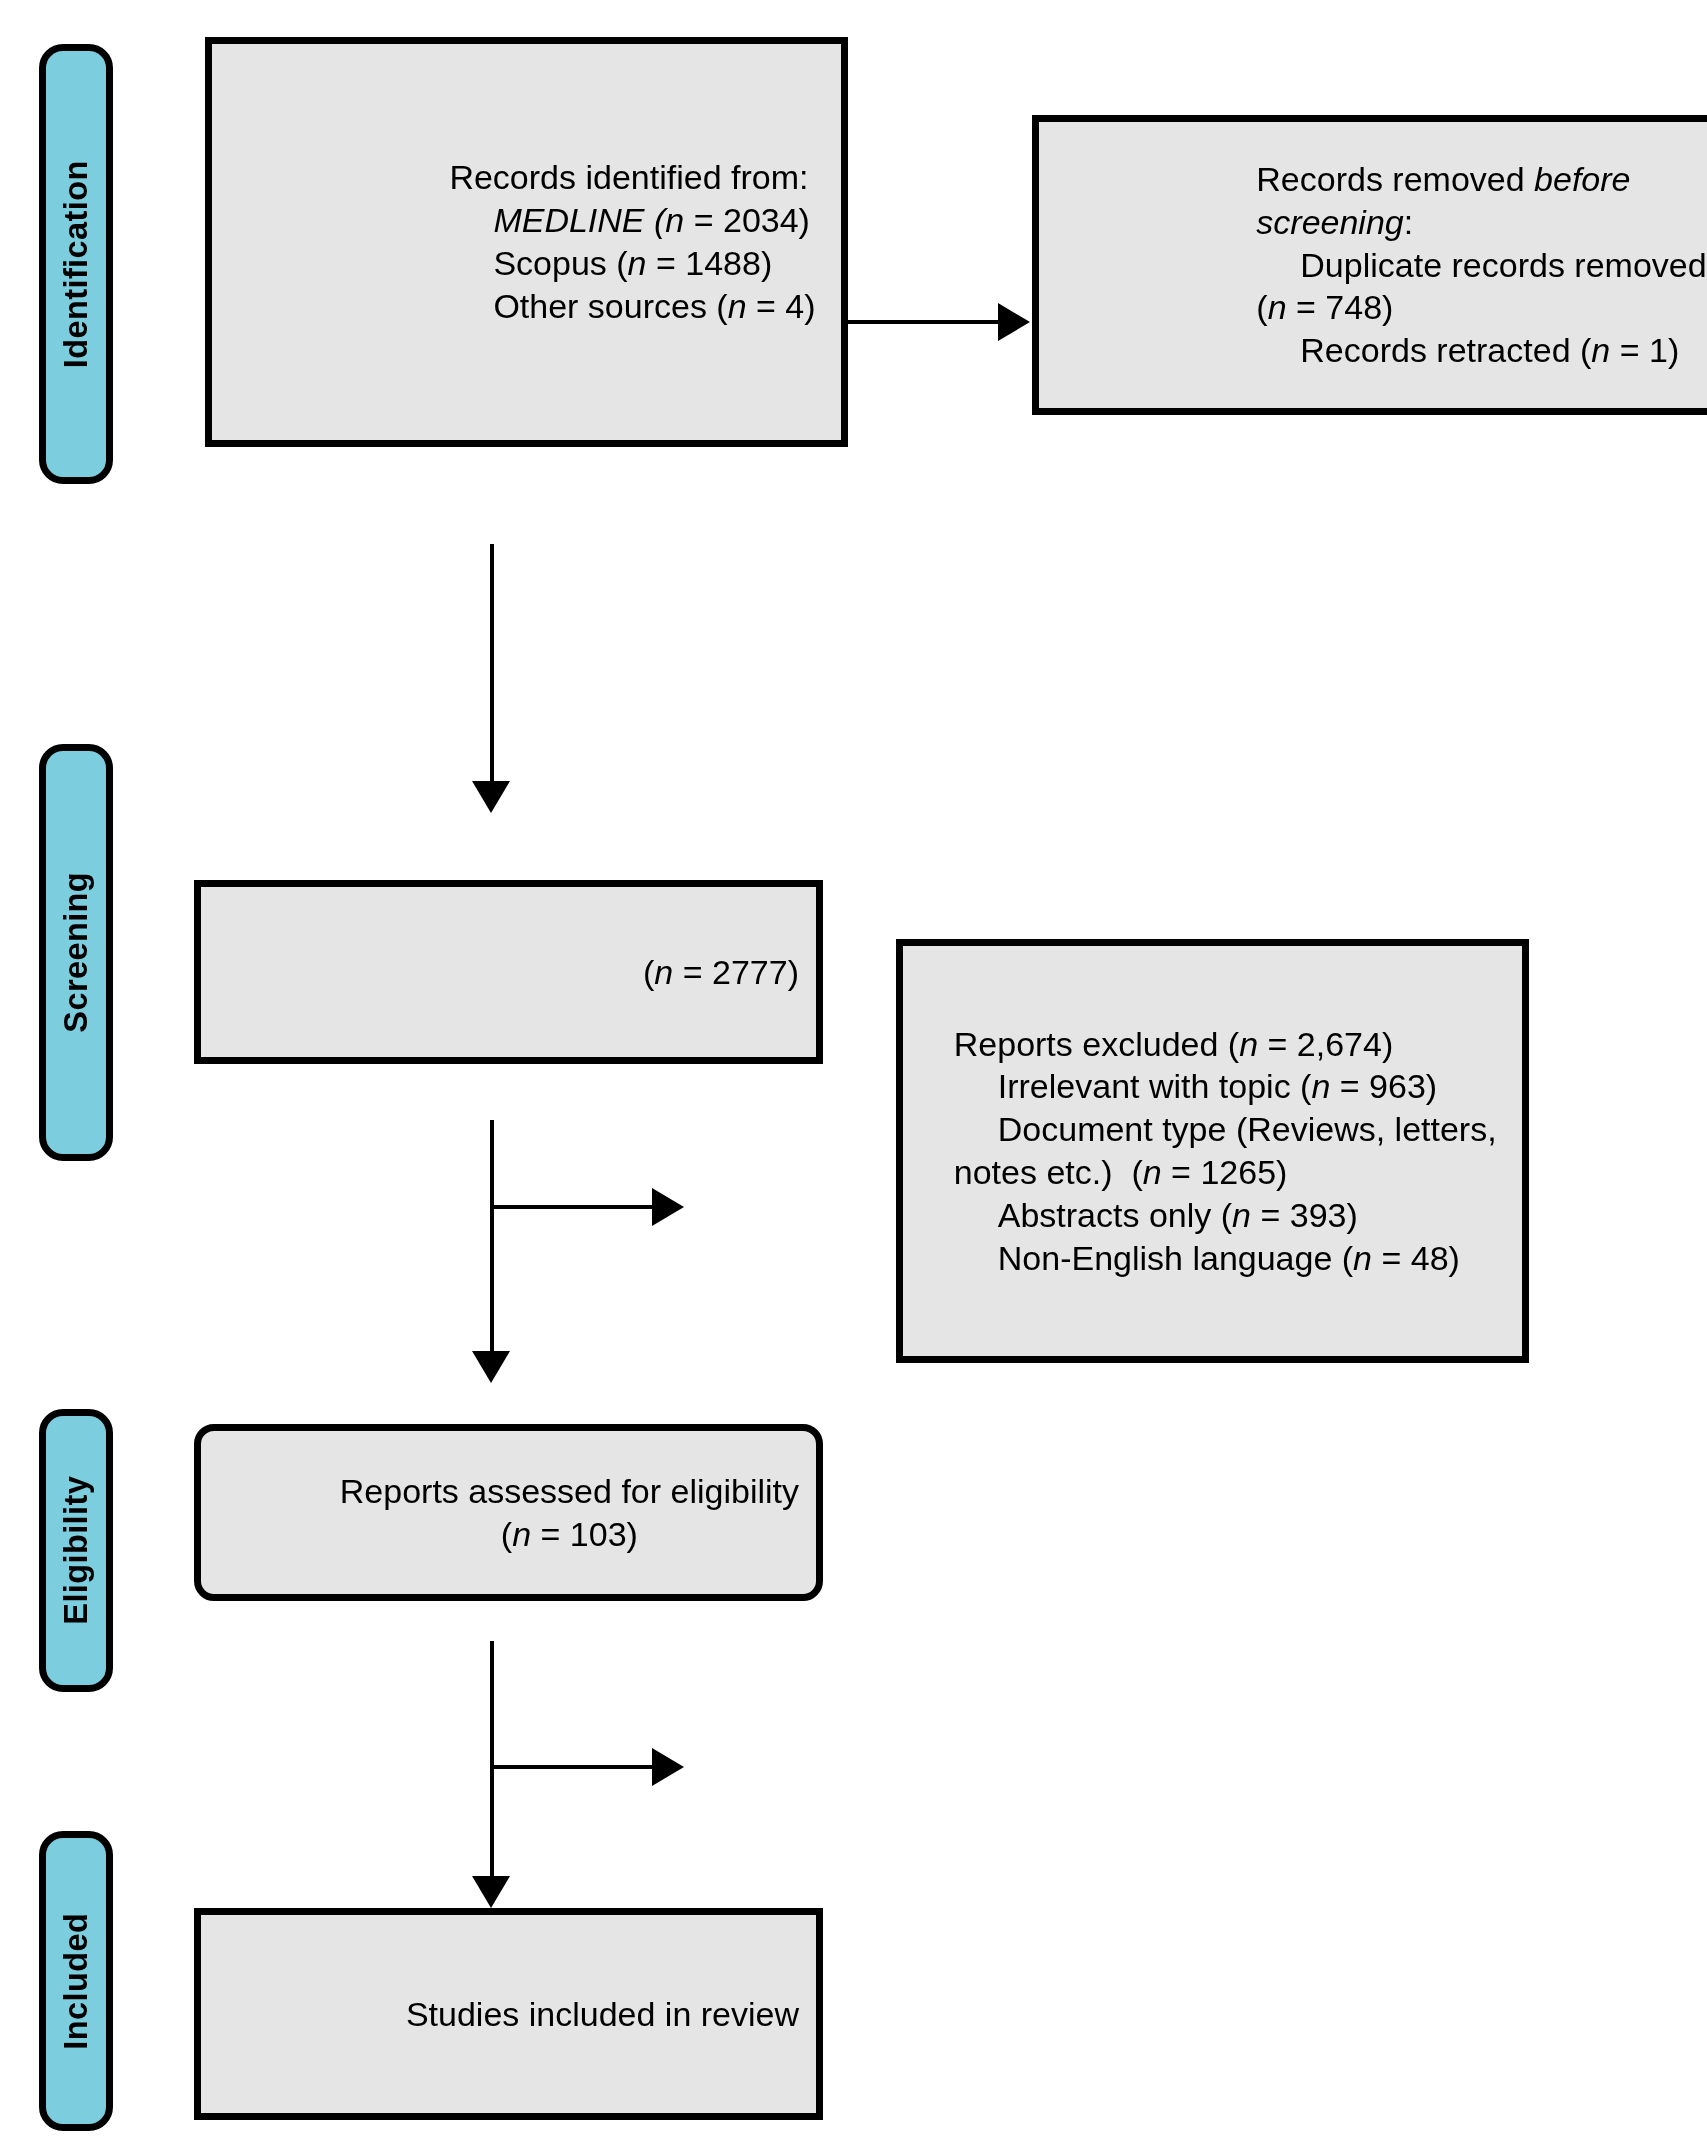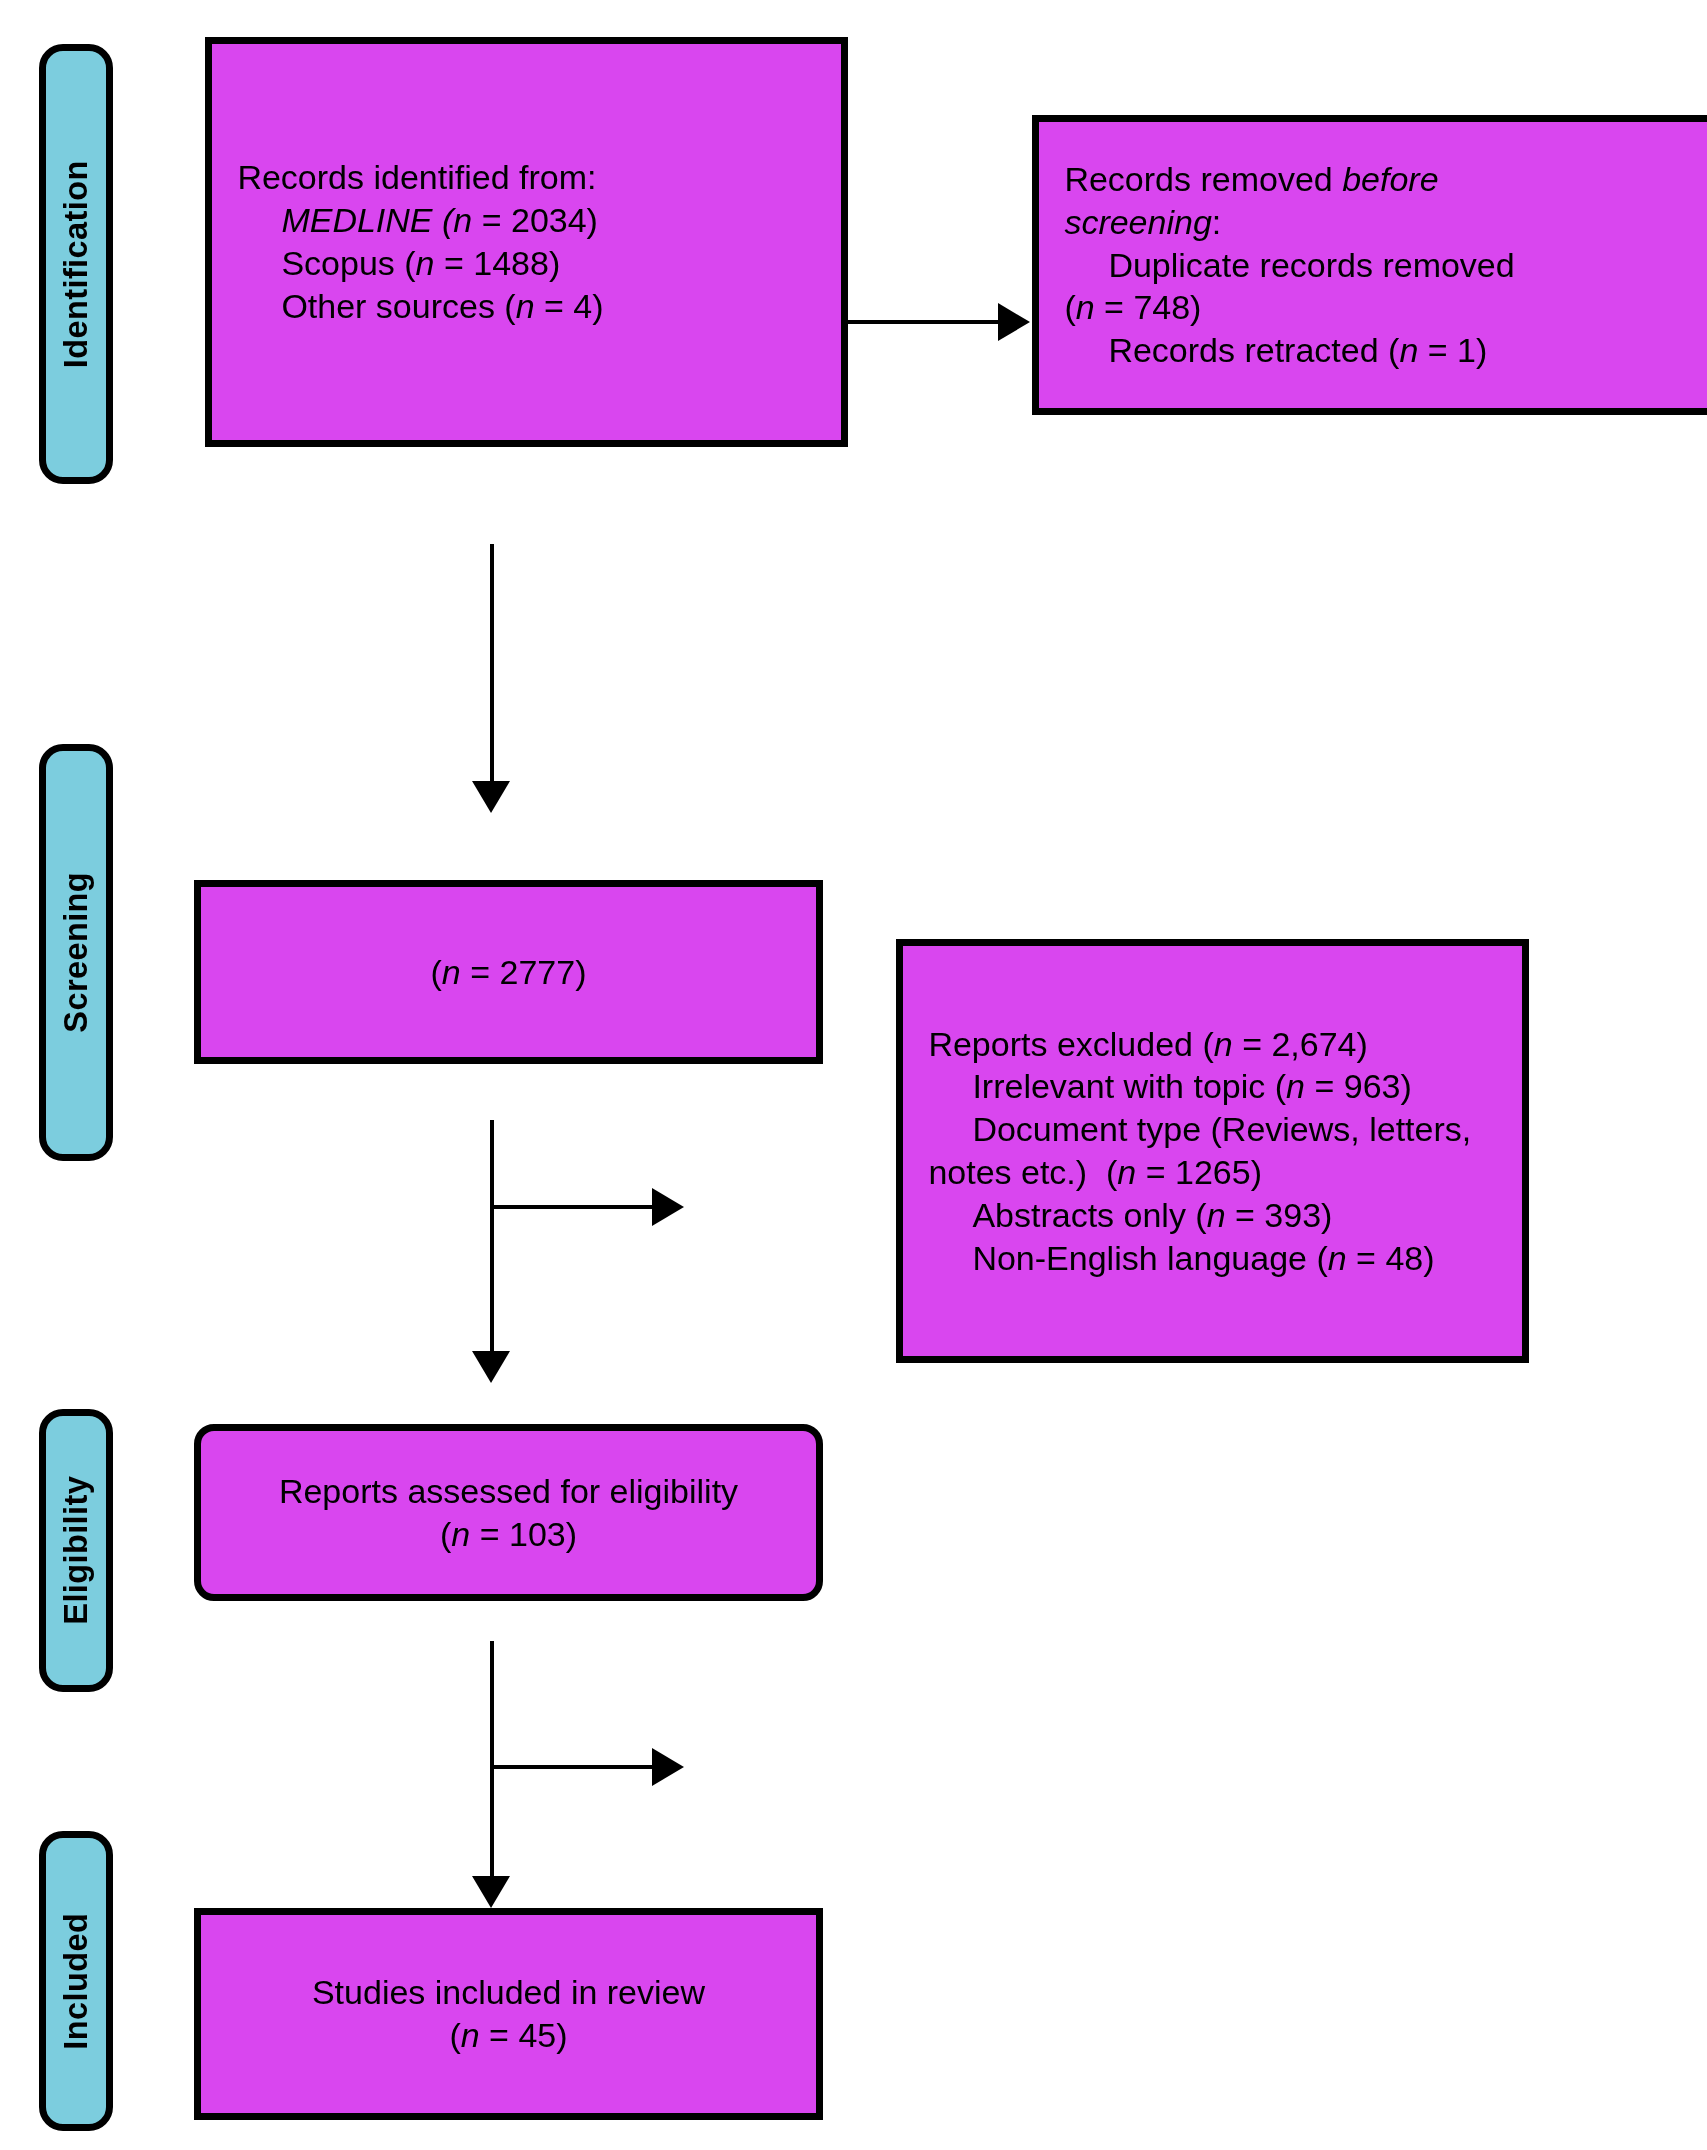--- a/index.html
+++ b/index.html
@@ -35,26 +35,27 @@
     font-size: 32.5px;
     font-weight: bold;
     letter-spacing: 0.4px;
     color: #000000;
     line-height: 1;
   }
 
   
   .flow-box {
     position: absolute;
-    background: #d946ef;
+    background: #e5e5e5;
     border: 7px solid #000000;
     box-sizing: border-box;
     display: flex;
     flex-direction: column;
     justify-content: center;
+    align-items: flex-end;
   }
   .flow-box .body {
     padding: 0 25.4px;
     font-size: 34px;
     line-height: 1.26;
     color: #000000;
   }
   .flow-box.center .body {
     text-align: center;
     padding: 0 17px;
@@ -157,21 +158,20 @@
     <div class="body">
       <div class="line">Reports assessed for eligibility</div>
       <div class="line">(<span style="font-style:italic">n</span> = 103)</div>
     </div>
   </div>
 
 
   <div class="flow-box center" style="left:194px; top:1908px; width:629px; height:212px;">
     <div class="body">
       <div class="line">Studies included in review</div>
-      <div class="line">(<span style="font-style:italic">n</span> = 45)</div>
     </div>
   </div>
 
   <div class="hline" style="left:848px; top:320px; width:152px;"></div>
   <div class="arrow-right" style="left:998px; top:303px;"></div>
 
   <div class="vline" style="left:490px; top:544px; height:240px;"></div>
   <div class="arrow-down" style="left:472px; top:781px;"></div>
 
   <div class="vline" style="left:490px; top:1120px; height:233px;"></div>

